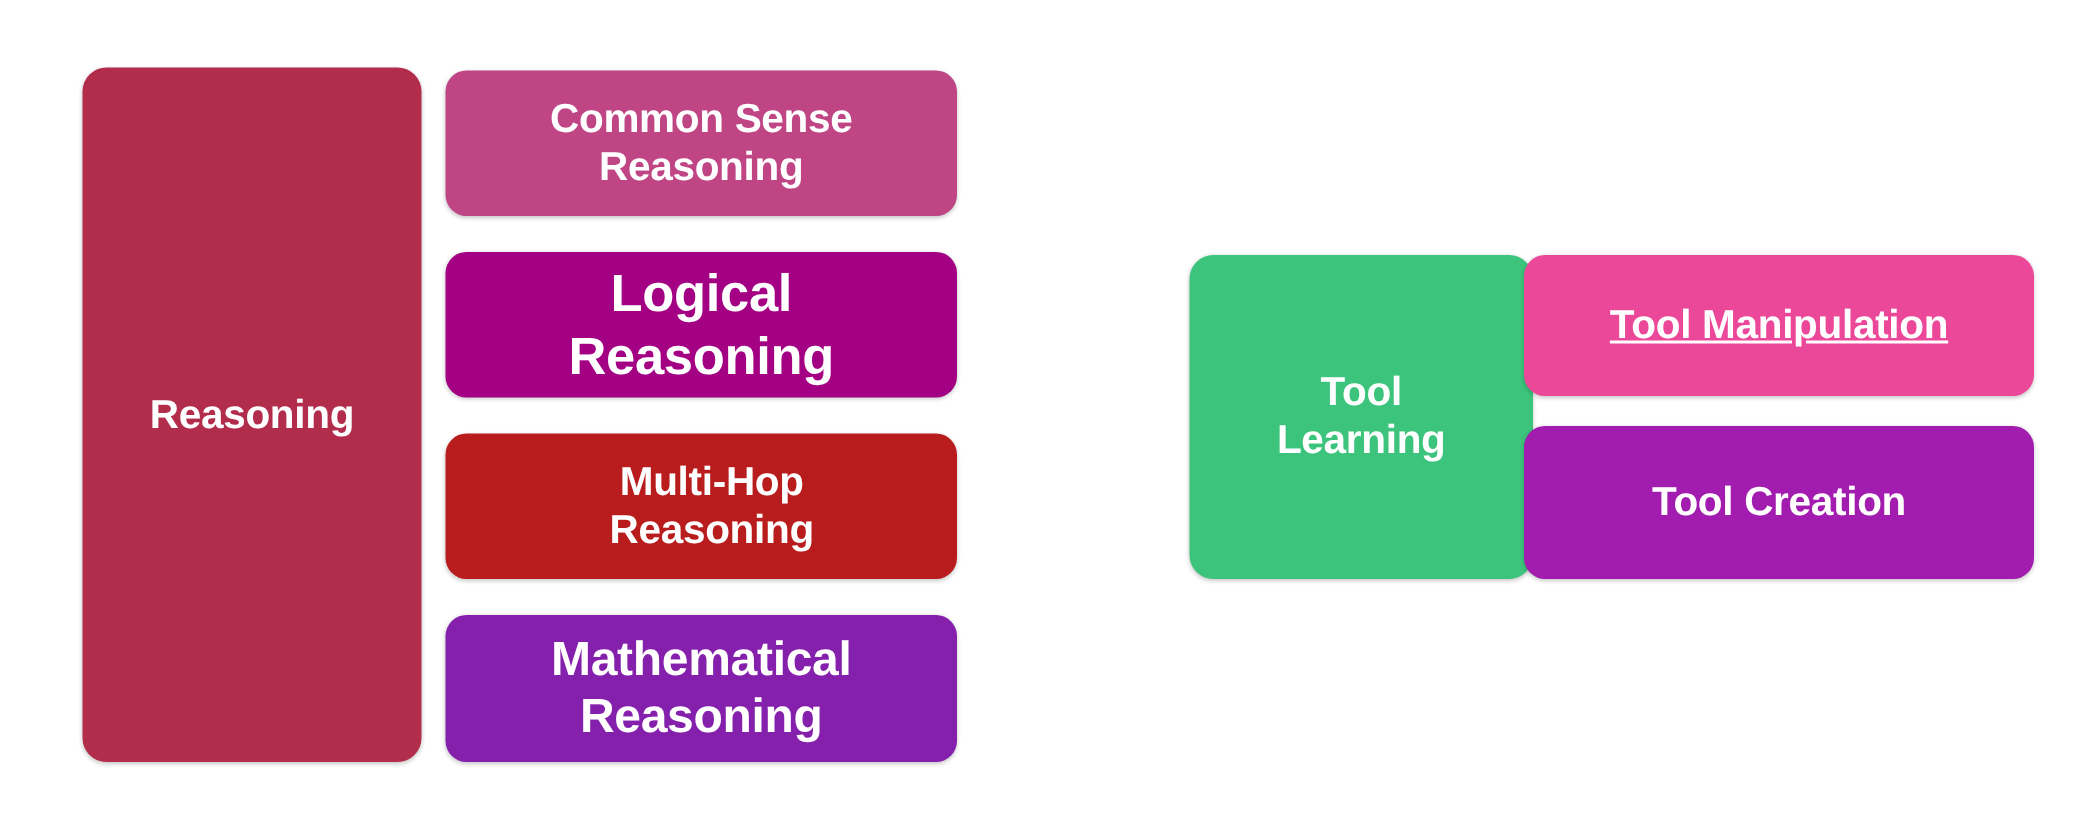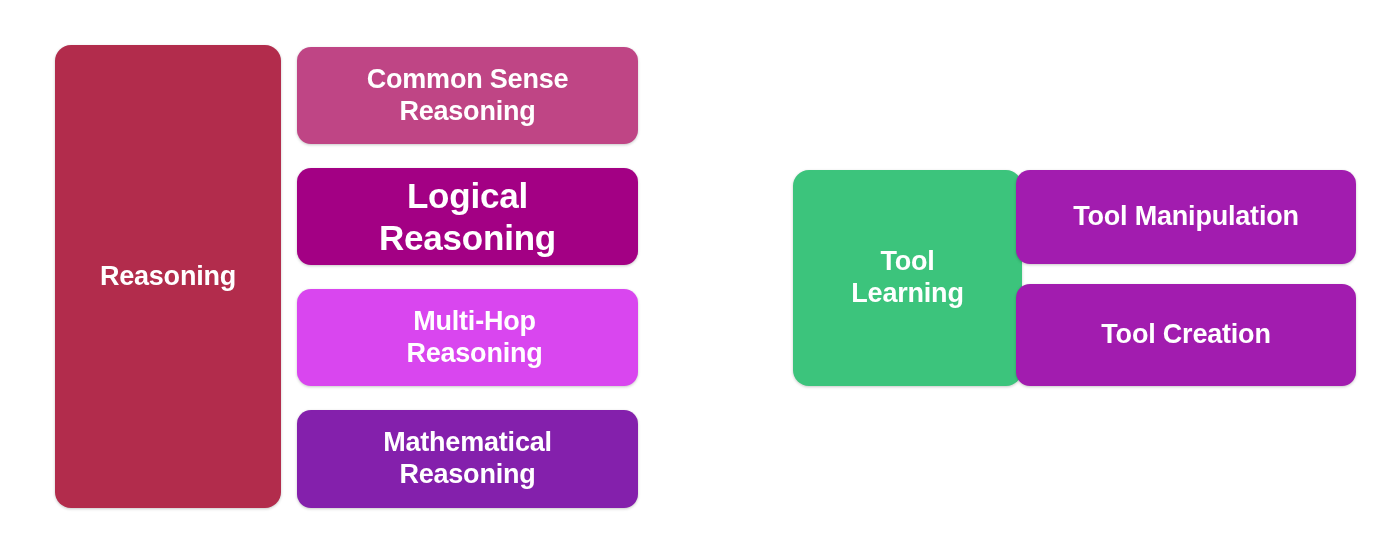--- a/index.html
+++ b/index.html
@@ -66,21 +66,21 @@
     top: 289px;
     width: 341px;
     height: 97px;
     font-size: 27px;
   }
   #node-mathematical-reasoning {
     left: 297px;
     top: 410px;
     width: 341px;
     height: 98px;
-    font-size: 27px;
+    font-size: 32px;
   }
   
   #node-tool-learning {
     left: 793px;
     top: 170px;
     width: 229px;
     height: 216px;
     font-size: 27px;
     border-radius: 16px;
   }
@@ -105,26 +105,26 @@
 <div id="diagram-canvas">
 
   <div class="node" id="node-reasoning" style="background-color: rgb(178, 44, 76);">Reasoning</div>
 
   <div class="node" id="node-common-sense-reasoning" style="background-color: rgb(191, 69, 133);">Common Sense
 Reasoning</div>
 
   <div class="node" id="node-logical-reasoning" style="background-color: rgb(163, 0, 132);">Logical
 Reasoning</div>
 
-  <div class="node" id="node-multi-hop-reasoning" style="background-color: #d946ef; padding-left: 24px;">Multi-Hop
+  <div class="node" id="node-multi-hop-reasoning" style="background-color: #b91c1c; padding-left: 24px;">Multi-Hop
 Reasoning</div>
 
   <div class="node" id="node-mathematical-reasoning" style="background-color: rgb(132, 32, 172);">Mathematical
 Reasoning</div>
 
   <div class="node" id="node-tool-learning" style="background-color: rgb(60, 196, 124);">Tool
 Learning</div>
 
-  <div class="node" id="node-tool-manipulation" style="background-color: #a21caf;">Tool Manipulation</div>
+  <div class="node" id="node-tool-manipulation" style="background-color: #ec4899; text-decoration: underline;">Tool Manipulation</div>
 
   <div class="node" id="node-tool-creation" style="background-color: #a21caf;">Tool Creation</div>
 
 </div>
 
 </body></html>

